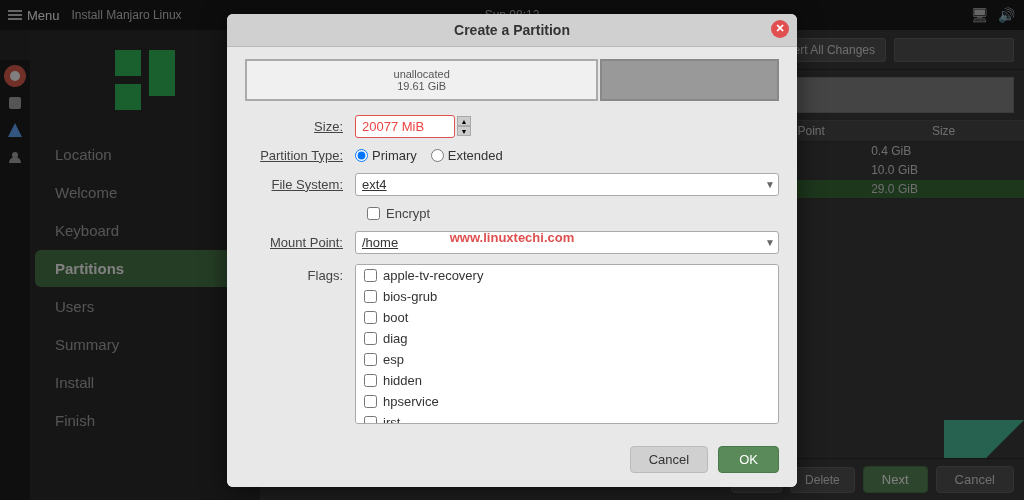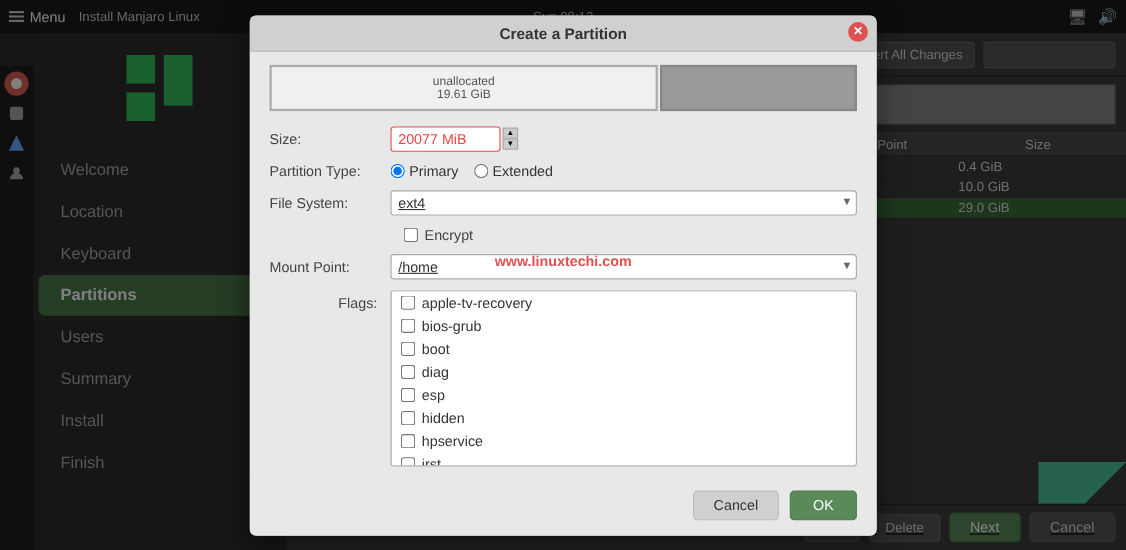--- a/index.html
+++ b/index.html
@@ -219,21 +219,20 @@
       right: 0;
       left: 0;
       height: 42px;
       background: #3c3c3c;
       display: flex;
       align-items: center;
       justify-content: flex-end;
       padding: 0 10px;
       gap: 8px;
       border-top: 1px solid #2a2a2a;
-      text-decoration: underline;
     }
     .btn {
       padding: 5px 18px;
       font-size: 13px;
       cursor: pointer;
       border-radius: 4px;
     }
     .btn-primary {
       background: #5a8a5a;
       color: white;
@@ -343,22 +342,24 @@
     
     .form-row {
       display: flex;
       align-items: center;
       margin-bottom: 10px;
     }
     .form-label {
       width: 110px;
       font-size: 13px;
       color: #444;
+      text-align: right;
       padding-right: 12px;
       flex-shrink: 0;
+      text-decoration: underline;
     }
     .form-input {
       flex: 1;
       padding: 3px 6px;
       border: 1px solid #e05050;
       border-radius: 3px;
       background: white;
       font-size: 13px;
       color: #ef4444;
       outline: none;
@@ -563,22 +564,22 @@
     <div class="sidebar-logo">
       <svg viewBox="0 0 80 80" xmlns="http://www.w3.org/2000/svg">
         <rect width="80" height="80" fill="#2d2d2d"></rect>
 
         <rect x="10" y="10" width="26" height="26" fill="#35bf5c"></rect>
         <rect x="10" y="44" width="26" height="26" fill="#35bf5c"></rect>
         <rect x="44" y="10" width="26" height="46" fill="#35bf5c"></rect>
       </svg>
     </div>
     <nav class="sidebar-nav">
+      <div class="sidebar-item">Location</div>
       <div class="sidebar-item">Welcome</div>
-      <div class="sidebar-item">Location</div>
       <div class="sidebar-item">Keyboard</div>
       <div class="sidebar-item active">Partitions</div>
       <div class="sidebar-item">Users</div>
       <div class="sidebar-item">Summary</div>
       <div class="sidebar-item">Install</div>
       <div class="sidebar-item">Finish</div>
     </nav>
   </div>
 
   <div class="content-area">

